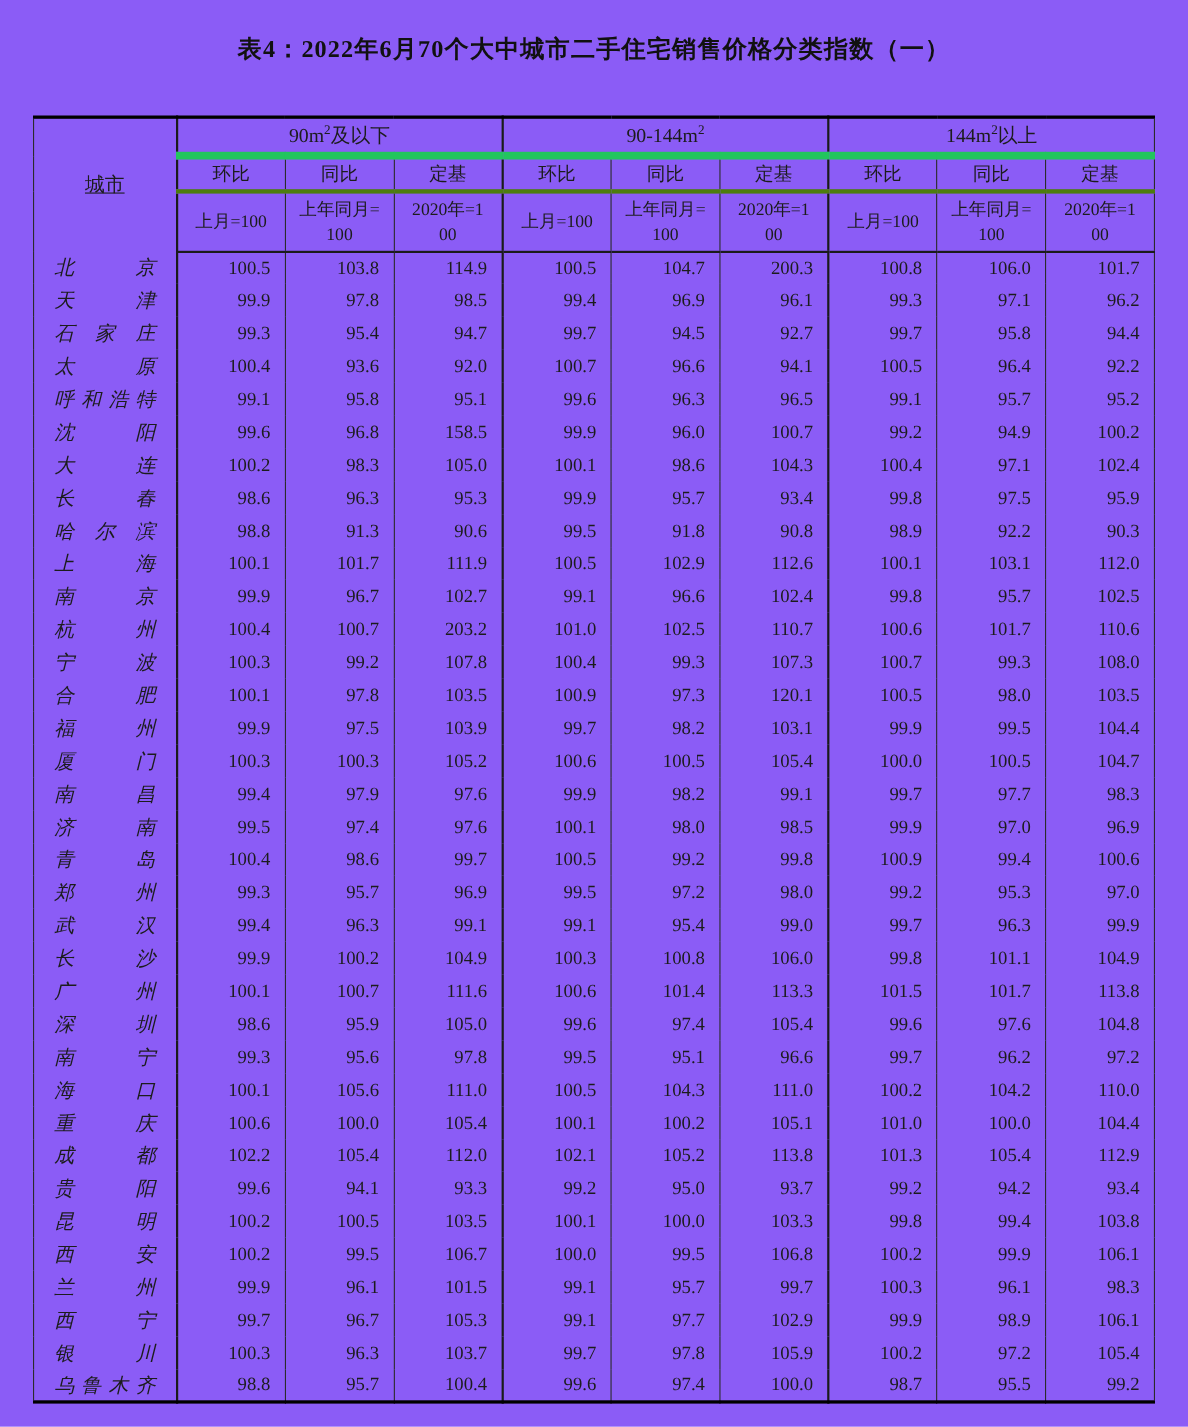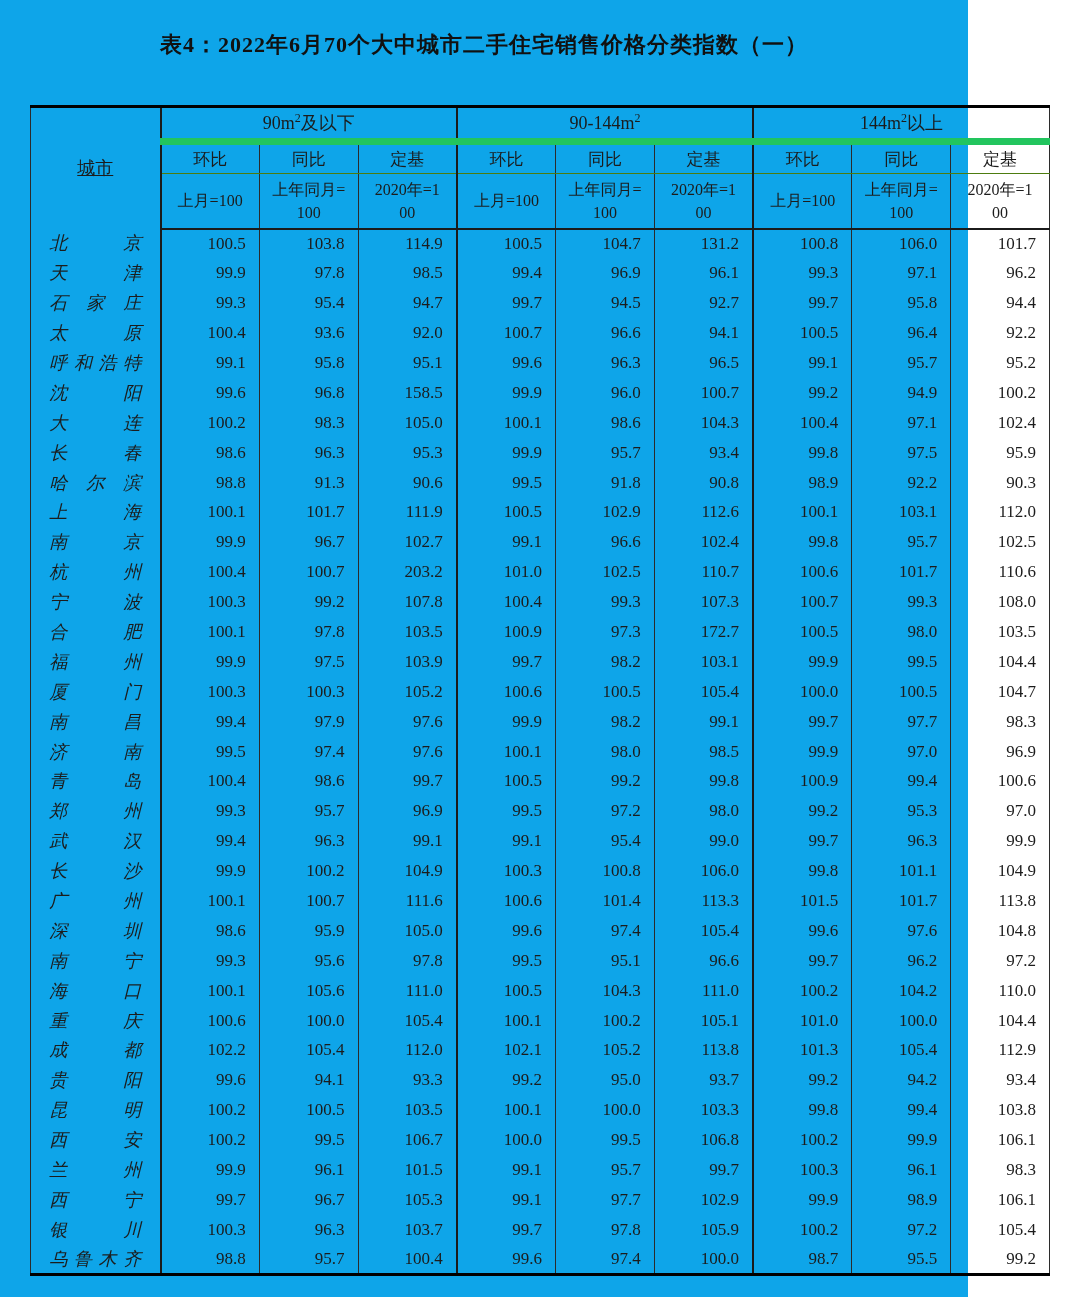--- a/index.html
+++ b/index.html
@@ -8,23 +8,23 @@
     background: #ffffff;
     width: 1080px;
   }
   body {
     font-family: "Liberation Serif", "DejaVu Serif", serif;
     color: #1c1c1c;
     height: 1297px;
     overflow: hidden;
   }
   .page {
-    width: 968px;
+    width: 1080px;
     height: 1297px;
-    background: #0ea5e9;
+    background: #8b5cf6;
     box-sizing: border-box;
   }
   .title {
     margin: 0;
     padding-top: 30px;
     height: 44px;
     text-align: center;
     font-size: 22px;
     font-weight: bold;
     letter-spacing: 1px;
@@ -66,21 +66,21 @@
   sup.sq {
     font-size: 12px;
     vertical-align: super;
     line-height: 0;
   }
   tr.metric-row th {
     height: 32px;
     font-size: 17px;
     text-align: center;
     vertical-align: middle;
-    border-bottom: 1px solid #4d7c0f;
+    border-bottom: 4px solid #4d7c0f;
   }
   tr.base-row th {
     height: 55px;
     font-size: 16px;
     text-align: center;
     vertical-align: middle;
     border-bottom: 2px solid #1b1b1b;
   }
   tr.base-row th .hl {
     display: block;
@@ -185,21 +185,21 @@
       </tr>
     </thead>
     <tbody>
         <tr>
     <td class="city-td"><span class="city-name">北京</span></td>
     <td class="num vsep2">100.5</td>
     <td class="num vsep">103.8</td>
     <td class="num vsep">114.9</td>
     <td class="num vsep2">100.5</td>
     <td class="num vsep">104.7</td>
-    <td class="num vsep">131.2</td>
+    <td class="num vsep">200.3</td>
     <td class="num vsep2">100.8</td>
     <td class="num vsep">106.0</td>
     <td class="num vsep">101.7</td>
   </tr>
         <tr>
     <td class="city-td"><span class="city-name">天津</span></td>
     <td class="num vsep2">99.9</td>
     <td class="num vsep">97.8</td>
     <td class="num vsep">98.5</td>
     <td class="num vsep2">99.4</td>
@@ -341,21 +341,21 @@
     <td class="num vsep">99.3</td>
     <td class="num vsep">108.0</td>
   </tr>
         <tr>
     <td class="city-td"><span class="city-name">合肥</span></td>
     <td class="num vsep2">100.1</td>
     <td class="num vsep">97.8</td>
     <td class="num vsep">103.5</td>
     <td class="num vsep2">100.9</td>
     <td class="num vsep">97.3</td>
-    <td class="num vsep">172.7</td>
+    <td class="num vsep">120.1</td>
     <td class="num vsep2">100.5</td>
     <td class="num vsep">98.0</td>
     <td class="num vsep">103.5</td>
   </tr>
         <tr>
     <td class="city-td"><span class="city-name">福州</span></td>
     <td class="num vsep2">99.9</td>
     <td class="num vsep">97.5</td>
     <td class="num vsep">103.9</td>
     <td class="num vsep2">99.7</td>

